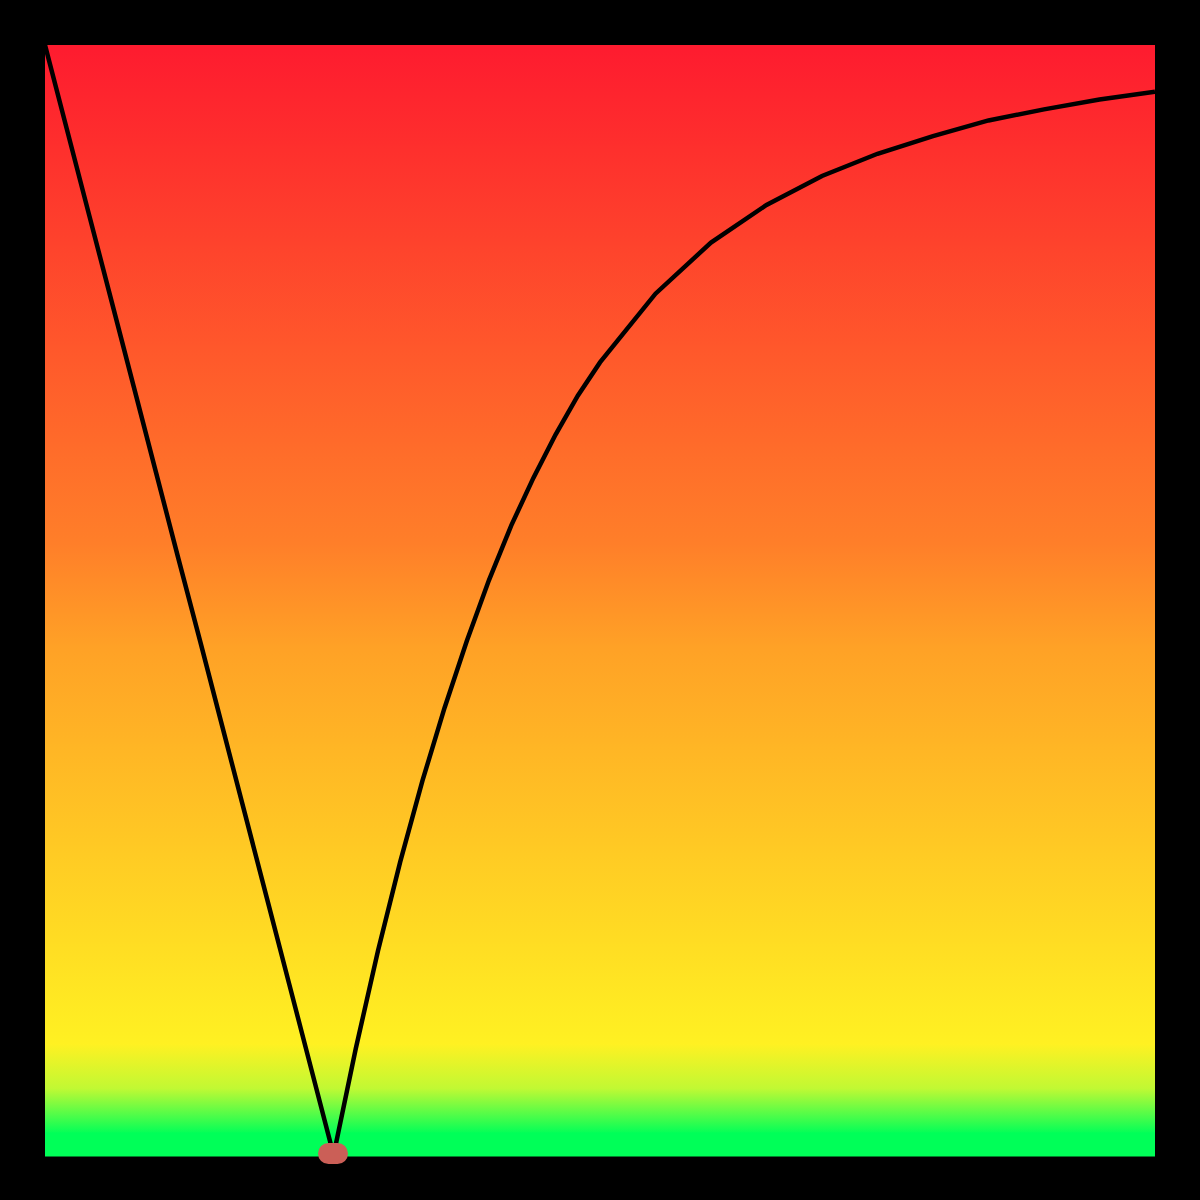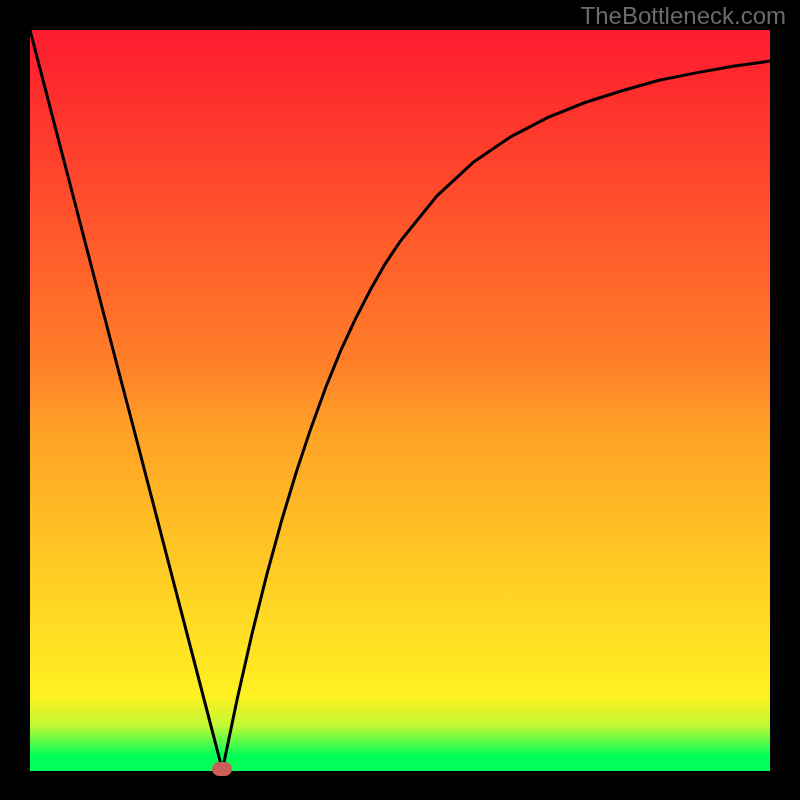--- a/index.html
+++ b/index.html
@@ -53,21 +53,20 @@
     width:20px; height:14px;
     border-radius:7px;
     background:#cb5f57;
   }
 </style>
 </head>
 <body>
 
 <div class="root">
 
-  <div class="attribution">TheBottleneck.com</div>
 
   <div class="frame">
 
     <div class="plot">
 
     <div class="band" style="top: 0px; height: 67.6px; background: linear-gradient(rgb(254, 27, 47), rgb(254, 47, 45));"></div>
         <div class="band" style="top: 66.6px; height: 67.6px; background: linear-gradient(rgb(254, 47, 45), rgb(254, 67, 44));"></div>
         <div class="band" style="top: 133.2px; height: 67.6px; background: linear-gradient(rgb(254, 67, 44), rgb(255, 87, 43));"></div>
         <div class="band" style="top: 199.8px; height: 67.6px; background: linear-gradient(rgb(255, 87, 43), rgb(255, 107, 42));"></div>
         <div class="band" style="top: 266.4px; height: 67.6px; background: linear-gradient(rgb(255, 107, 42), rgb(255, 127, 41));"></div>

